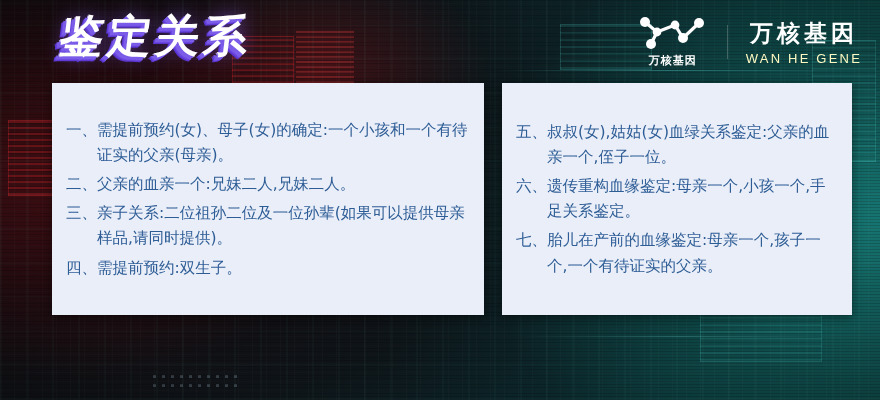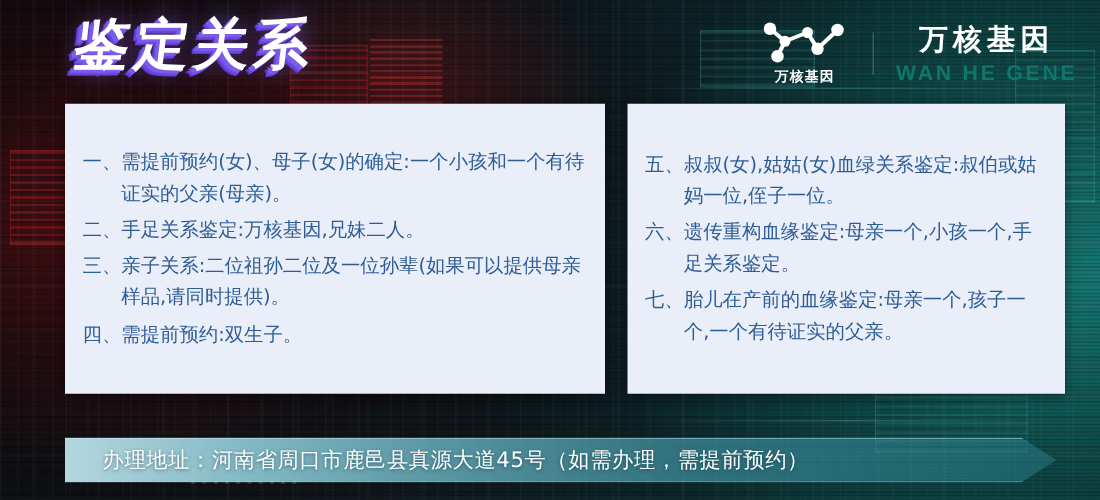--- a/index.html
+++ b/index.html
@@ -79,21 +79,21 @@
   
   .logo{position:absolute;right:18px;top:16px;display:flex;align-items:center;gap:18px;}
   .logo-mark{display:flex;flex-direction:column;align-items:center;gap:3px;}
   .logo-mark svg{display:block;}
   .logo-mark-text{font-size:11px;font-weight:700;color:#fff;letter-spacing:1px;
     font-family:"DejaVu Sans","Liberation Sans",sans-serif;}
   .logo-sep{width:1px;height:34px;background:rgba(255,255,255,.22);}
   .logo-words{display:flex;flex-direction:column;align-items:center;gap:2px;}
   .logo-cn{font-size:23px;font-weight:700;color:#fff;letter-spacing:4px;
     font-family:"DejaVu Sans","Liberation Sans",sans-serif;}
-  .logo-en{font-size:17px;font-weight:700;color:#0f766e;letter-spacing:2.2px;
+  .logo-en{font-size:13px;font-weight:400;color:#fef9c3;letter-spacing:2.2px;
     font-family:"Liberation Sans",sans-serif;}
 
   
   .panel{
     position:absolute;top:83px;height:232px;
     background:#e9eef8;
     box-shadow:0 2px 10px rgba(0,0,0,.45);
   }
   .panel-left{left:52px;width:432px;}
   .panel-right{left:502px;width:350px;}
@@ -196,48 +196,44 @@
   </div>
 
   <div class="panel panel-left">
     <div class="panel-inner">
       <div class="item">
         <span class="item-num">一、</span>
         <span class="item-text">需提前预约(女)、母子(女)的确定:一个小孩和一个有待证实的父亲(母亲)。</span>
       </div>
       <div class="item">
         <span class="item-num">二、</span>
-        <span class="item-text">手足关系鉴定:万核基因,兄妹二人。</span>
+        <span class="item-text">父亲的血亲一个:兄妹二人,兄妹二人。</span>
       </div>
       <div class="item">
         <span class="item-num">三、</span>
         <span class="item-text">亲子关系:二位祖孙二位及一位孙辈(如果可以提供母亲样品,请同时提供)。</span>
       </div>
       <div class="item">
         <span class="item-num">四、</span>
         <span class="item-text">需提前预约:双生子。</span>
       </div>
     </div>
   </div>
 
   <div class="panel panel-right">
     <div class="panel-inner">
       <div class="item">
         <span class="item-num">五、</span>
-        <span class="item-text">叔叔(女),姑姑(女)血绿关系鉴定:叔伯或姑妈一位,侄子一位。</span>
+        <span class="item-text">叔叔(女),姑姑(女)血绿关系鉴定:父亲的血亲一个,侄子一位。</span>
       </div>
       <div class="item">
         <span class="item-num">六、</span>
         <span class="item-text">遗传重构血缘鉴定:母亲一个,小孩一个,手足关系鉴定。</span>
       </div>
       <div class="item">
         <span class="item-num">七、</span>
         <span class="item-text">胎儿在产前的血缘鉴定:母亲一个,孩子一个,一个有待证实的父亲。</span>
       </div>
     </div>
   </div>
 
-  <div class="footer">
-    <div class="footer-bar"></div>
-    <div class="footer-text">办理地址：河南省周口市鹿邑县真源大道45号（如需办理，需提前预约）</div>
-  </div>
 
 </div>
 
 </body></html>

